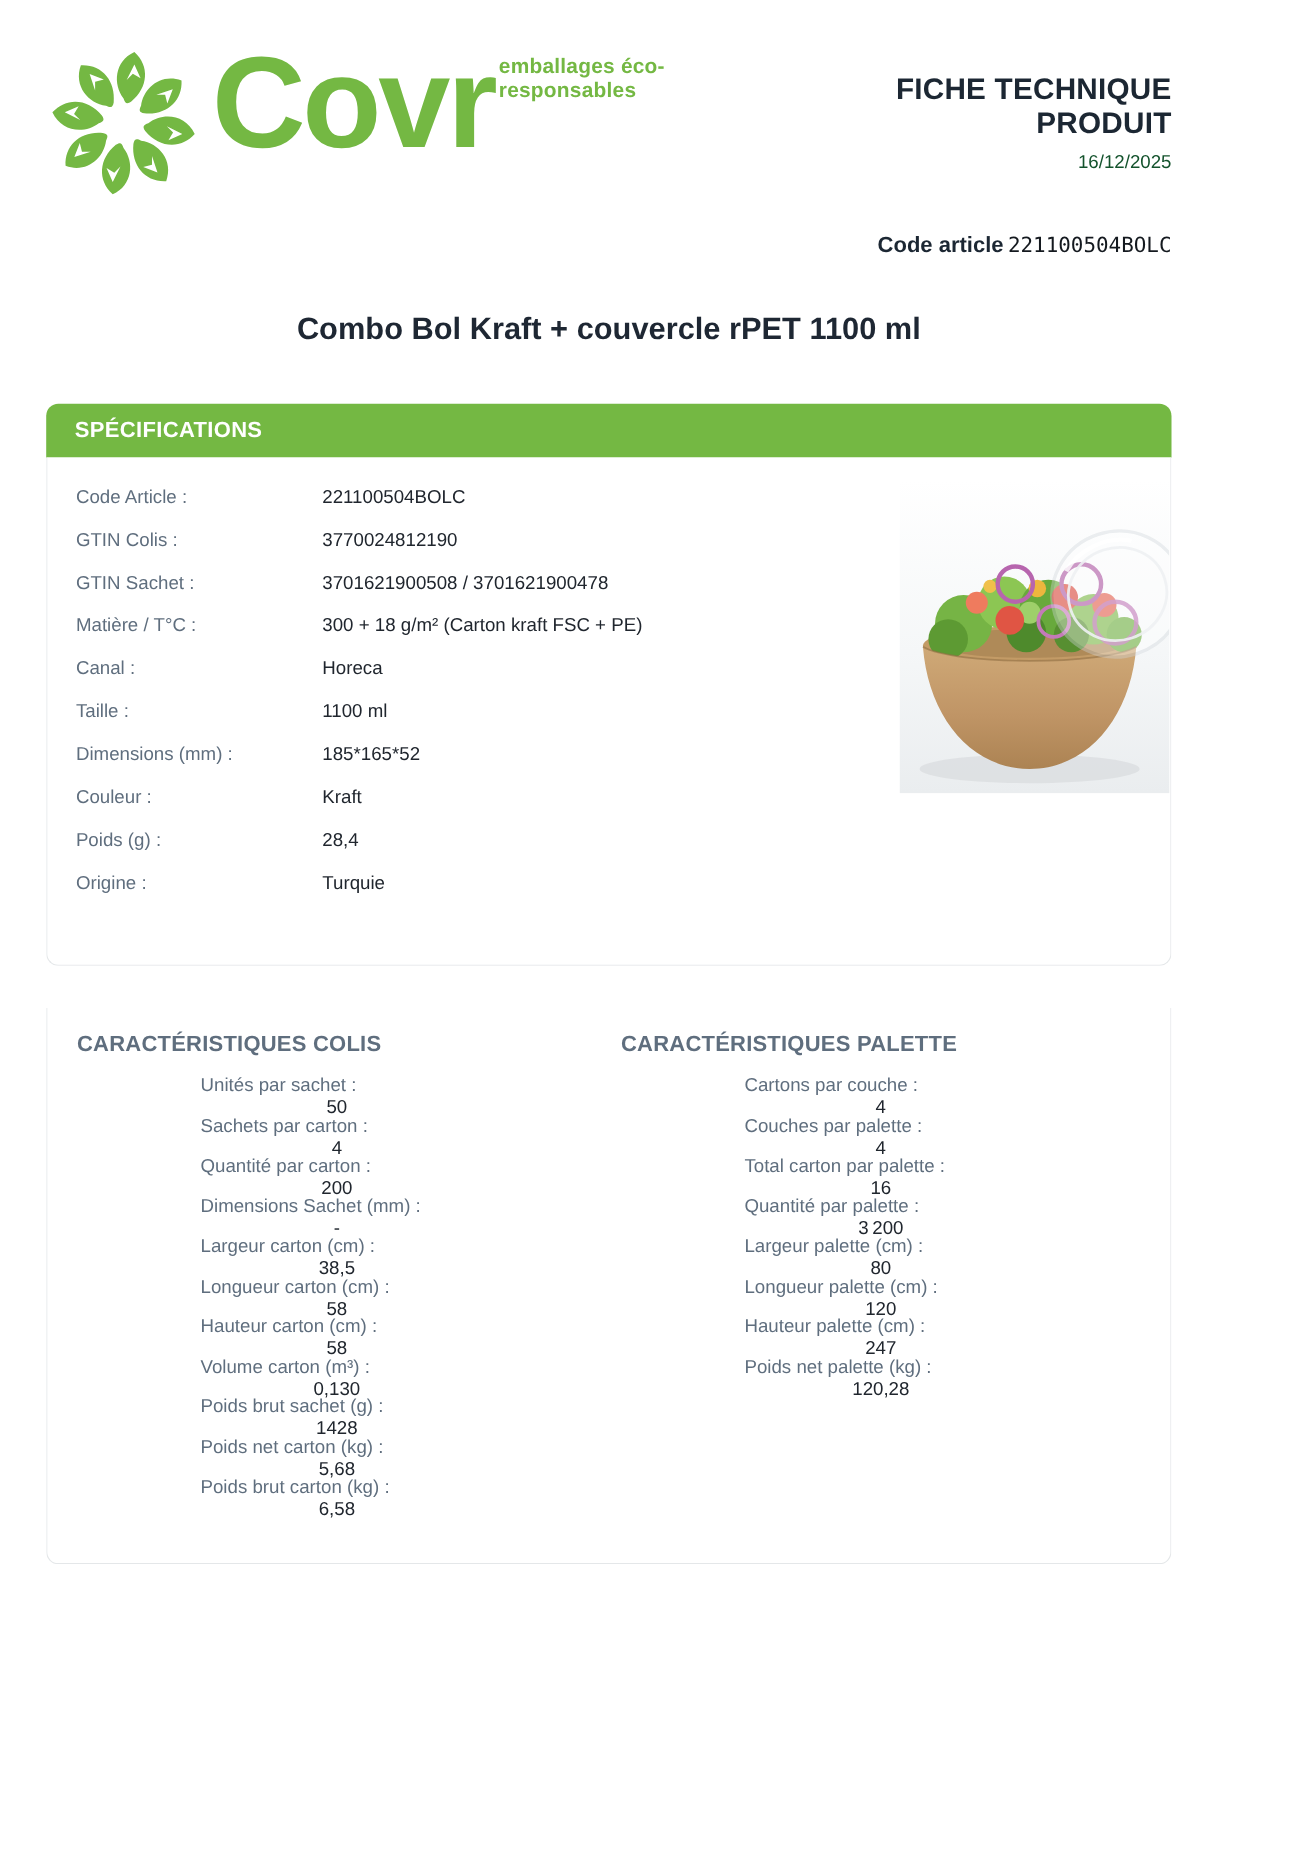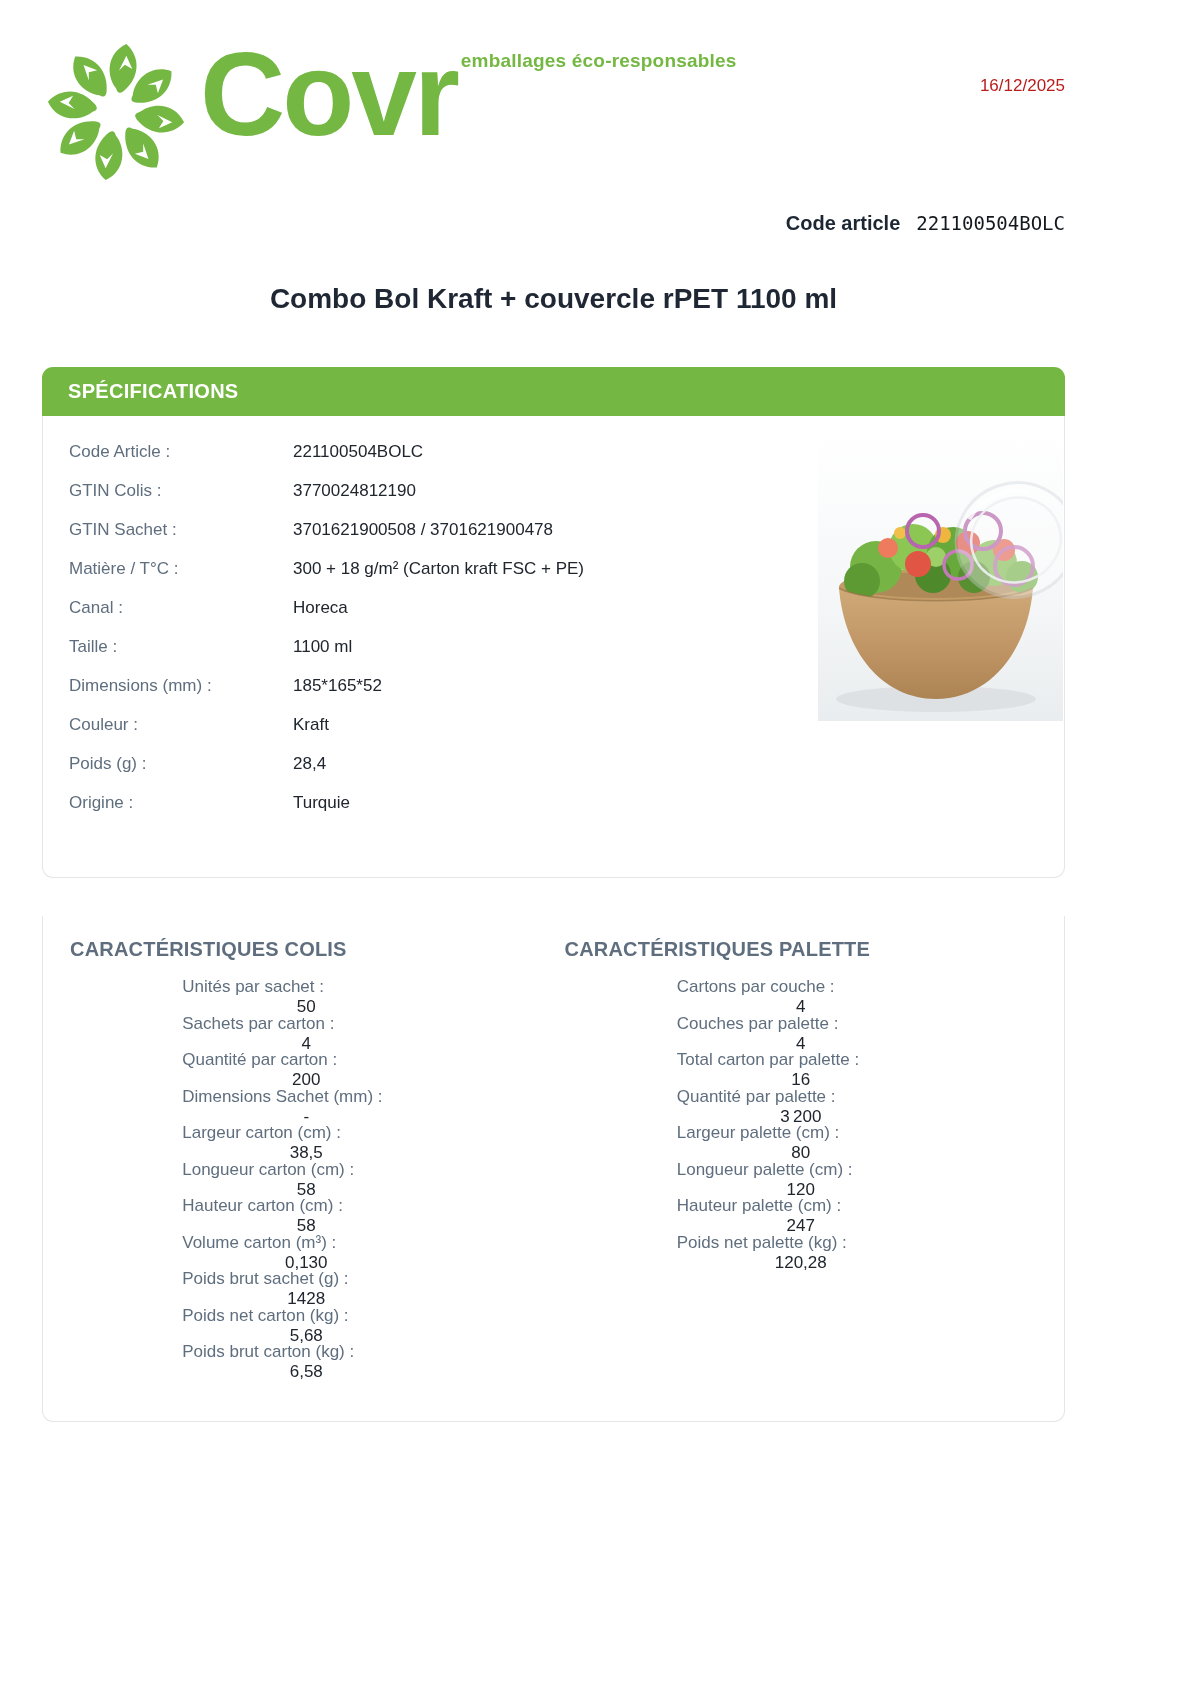--- a/index.html
+++ b/index.html
@@ -19,24 +19,24 @@
   .logo-wordmark {
     font-size:118px; line-height:0.92; font-weight:700; color:#74b843;
     letter-spacing:-3px;
   }
   .logo-tagline {
     font-size:19px; font-weight:700; color:#74b843; letter-spacing:0.2px;
     margin-top:10px; margin-left:4px;
   }
   .doc-header { text-align:right; padding-top:28px; }
   .doc-title { font-size:27px; font-weight:700; color:#1c2733; letter-spacing:0.2px; }
-  .doc-date { font-size:17px; color:#b91c1c; margin-top:10px; }
-
-  
-  .code-row { margin-top:26px; text-align:right; display:flex; justify-content:flex-end; align-items:baseline; gap:16px; }
+  .doc-date { font-size:17px; color:#14532d; margin-top:10px; }
+
+  
+  .code-row { margin-top:26px; text-align:right; display:flex; justify-content:flex-end; align-items:baseline; gap:4px; }
   .code-label { font-size:20px; font-weight:700; color:#1c2733; }
   .code-value { font-size:19px; font-family:"DejaVu Sans Mono","Liberation Mono",monospace; color:#14191f; }
 
   
   .product-title { margin-top:48px; text-align:center; font-size:28px; font-weight:600; color:#1e2733; }
 
   
   .card { margin-top:52px; width:1023px;border-radius:30px; }
   .card + .card { margin-top:38px; }
   .card-header {
@@ -111,20 +111,21 @@
                 <path fill="#ffffff" d="M2 -28 L7 -38 L11 -29 L6 -32Z"></path>
               </g>
           </g>
         </svg>
         <div class="logo-text-col">
           <div class="logo-wordmark">Covr</div>
           <div class="logo-tagline">emballages éco-responsables</div>
         </div>
       </div>
       <div class="doc-header">
+        <div class="doc-title">FICHE TECHNIQUE PRODUIT</div>
         <div class="doc-date">16/12/2025</div>
       </div>
     </div>
 
     <div class="code-row">
       <span class="code-label">Code article</span>
       <span class="code-value">221100504BOLC</span>
     </div>
 
     <div class="product-title">Combo Bol Kraft + couvercle rPET 1100 ml</div>

